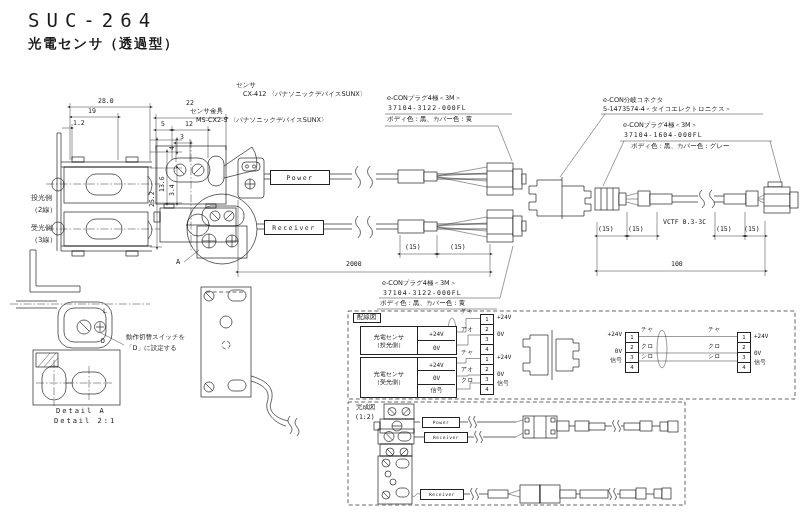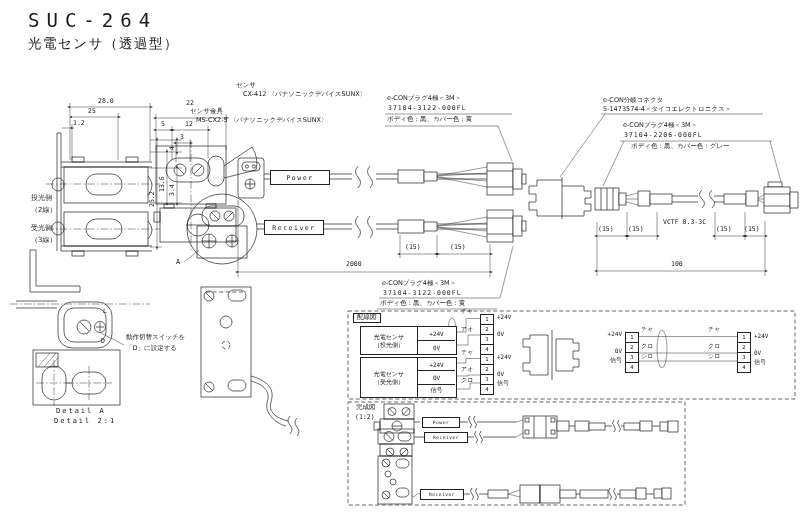--- a/index.html
+++ b/index.html
@@ -12,21 +12,21 @@
   svg .dsh{stroke-dasharray:4 2.6;stroke-width:.7;}
   svg .cl{stroke-dasharray:8 2 1.6 2;stroke-width:.45;}
   .lbl{position:absolute;white-space:nowrap;line-height:1.15;}
   .mono{font-family:"DejaVu Sans Mono",monospace;}
   .jp{font-family:"DejaVu Sans",sans-serif;}
   .fs6{font-size:6px;}
   .fs65{font-size:6.5px;}
   .fs7{font-size:7px;}
   .rot{transform-origin:0 0;transform:rotate(-90deg);}
   .title1{font-size:19px;letter-spacing:7px;font-family:"DejaVu Sans Mono",monospace;}
-  .title2{font-size:13.5px;letter-spacing:1.5px;}
+  .title2{font-size:13.5px;letter-spacing:1.5px;font-weight:bold;}
   .tagbox{position:absolute;border:.9px solid #222;background:#fff;
           font-family:"DejaVu Sans Mono",monospace;display:flex;align-items:center;
           justify-content:center;letter-spacing:1.5px;}
   .tag-main{width:58px;height:13px;font-size:6.5px;}
   .tag-small{font-size:4.6px;letter-spacing:.5px;height:9px;}
   .boxed{border:.9px solid #222;padding:0 3px 1px 3px;background:#fff;}
   .wblock{position:absolute;display:flex;border:.9px solid #222;background:#fff;}
   .wname{width:56px;border-right:.9px solid #222;display:flex;flex-direction:column;
          align-items:center;justify-content:center;font-size:6px;line-height:1.25;}
   .wrows{display:flex;flex-direction:column;width:37px;}
@@ -402,34 +402,34 @@
 <div class="lbl jp fs65" style="left:196px;top:117px">MS-CX2-5 〈パナソニックデバイスSUNX〉</div>
 
 <div class="lbl jp fs65" style="left:387px;top:95px">e-CONプラグ4極＜3M＞</div>
 <div class="lbl mono fs65" style="left:388px;top:105px;letter-spacing:1px">37104-3122-000FL</div>
 <div class="lbl jp fs65" style="left:387px;top:116px">ボディ色：黒、カバー色：黄</div>
 
 <div class="lbl jp fs65" style="left:603px;top:97px">e-CON分岐コネクタ</div>
 <div class="lbl jp fs65" style="left:603px;top:106px">5-1473574-4＜タイコエレクトロニクス＞</div>
 
 <div class="lbl jp fs65" style="left:623px;top:122px">e-CONプラグ4極＜3M＞</div>
-<div class="lbl mono fs65" style="left:624px;top:132px;letter-spacing:1px">37104-2206-000FL</div>
+<div class="lbl mono fs65" style="left:624px;top:132px;letter-spacing:1px">37104-1604-000FL</div>
 <div class="lbl jp fs65" style="left:631px;top:143px">ボディ色：黒、カバー色：グレー</div>
 
 <div class="lbl jp fs65" style="left:382px;top:280px">e-CONプラグ4極＜3M＞</div>
 <div class="lbl mono fs65" style="left:383px;top:290px;letter-spacing:1px">37104-3122-000FL</div>
 <div class="lbl jp fs65" style="left:380px;top:300px">ボディ色：黒、カバー色：黄</div>
 
 <div class="lbl jp fs7" style="left:31px;top:194px">投光側</div>
 <div class="lbl jp fs7" style="left:31px;top:206px">（2線）</div>
 <div class="lbl jp fs7" style="left:31px;top:224px">受光側</div>
 <div class="lbl jp fs7" style="left:31px;top:236px">（3線）</div>
 
 <div class="lbl mono fs65" style="left:98px;top:98px">28.0</div>
-<div class="lbl mono fs65" style="left:88px;top:108px">25</div>
+<div class="lbl mono fs65" style="left:88px;top:108px">19</div>
 <div class="lbl mono fs65" style="left:73px;top:120px">1.2</div>
 <div class="lbl mono fs65 rot" style="left:149px;top:207px">25.2</div>
 <div class="lbl mono fs65 rot" style="left:159px;top:192px">13.6</div>
 <div class="lbl mono fs65 rot" style="left:169px;top:196px">3.4</div>
 <div class="lbl mono fs65 rot" style="left:169px;top:150px">4</div>
 <div class="lbl mono fs65" style="left:186px;top:100px">22</div>
 <div class="lbl mono fs65" style="left:161px;top:121px">5</div>
 <div class="lbl mono fs65" style="left:185px;top:121px">12</div>
 <div class="lbl mono fs65" style="left:180px;top:134px">3</div>
 <div class="lbl mono fs65" style="left:405px;top:244px">(15)</div>

